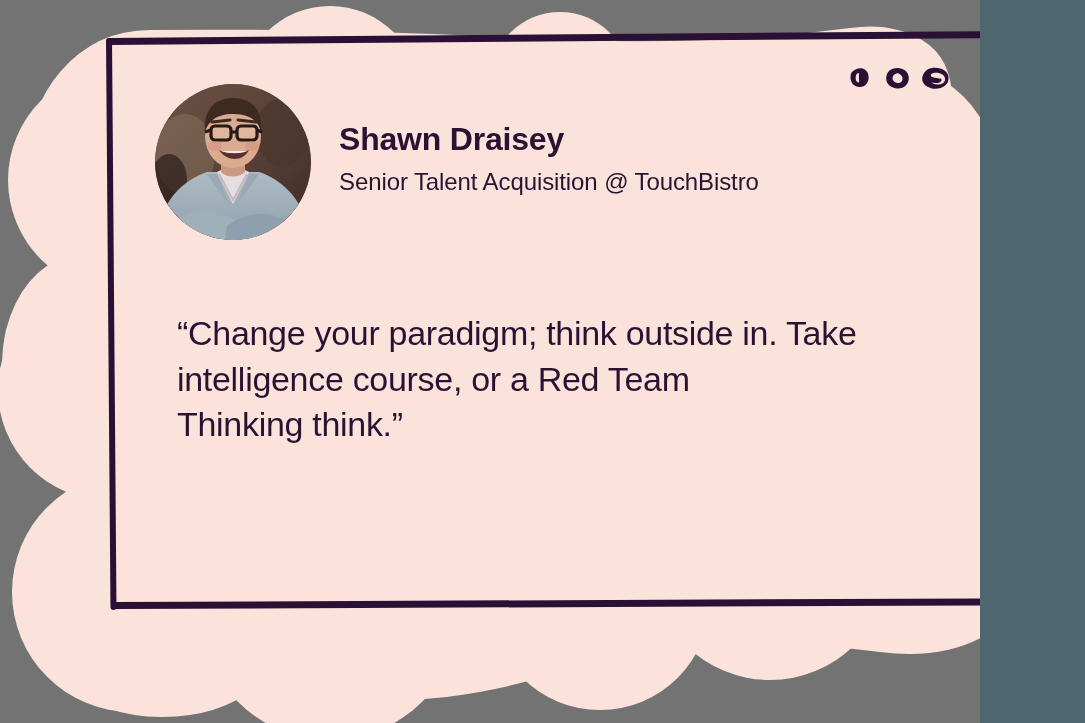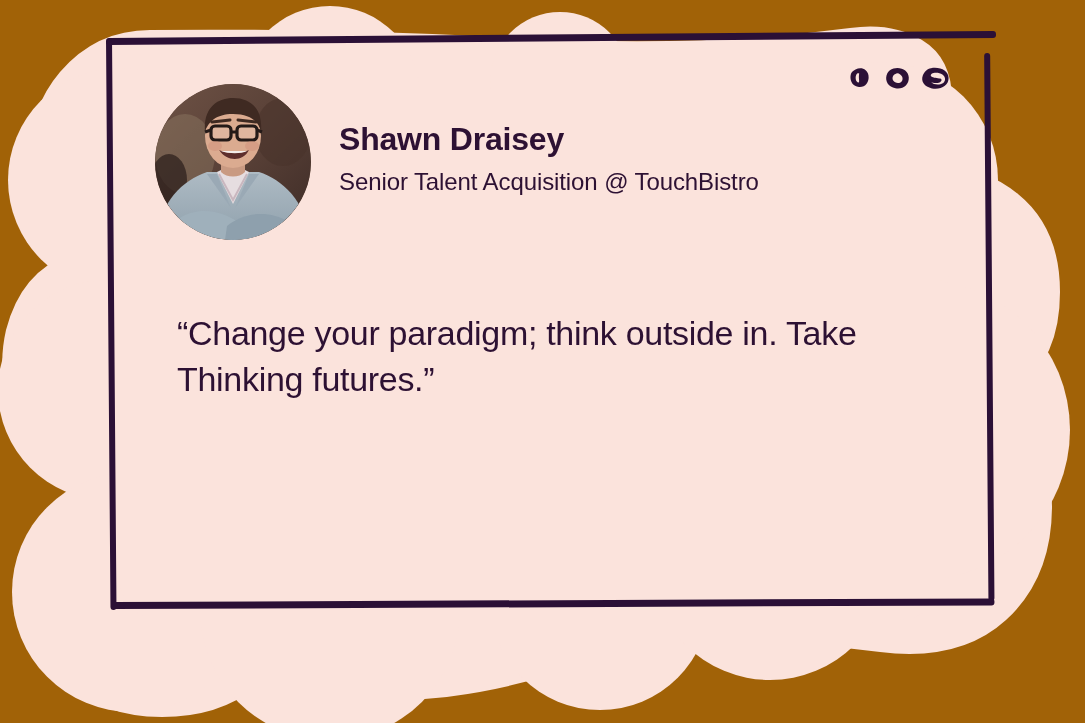--- a/index.html
+++ b/index.html
@@ -9,23 +9,23 @@
   body {
     width: 1085px;
     height: 723px;
     overflow: hidden;
     font-family: "Liberation Sans", sans-serif;
     background: #4d6670;
   }
 
   #stage {
     position: relative;
-    width: 1085px;
+    width: 980px;
     height: 723px;
-    background: #a16207;
+    background: #737373;
     overflow: hidden;
   }
 
   
   #blob-layer {
     position: absolute;
     inset: 0;
     width: 1085px;
     height: 723px;
     pointer-events: none;
@@ -283,17 +283,18 @@
 
       <div id="person-text">
         <div id="person-name">Shawn Draisey</div>
         <div id="person-role">Senior Talent Acquisition @ TouchBistro</div>
       </div>
 
     </div>
 
     <blockquote id="quote">
       <span class="qline">“Change your paradigm; think outside in. Take</span>
-      <span class="qline">Thinking futures.”</span>
+      <span class="qline">intelligence course, or a Red Team</span>
+      <span class="qline">Thinking think.”</span>
     </blockquote>
 
   </div>
 </div>
 
 </body></html>

